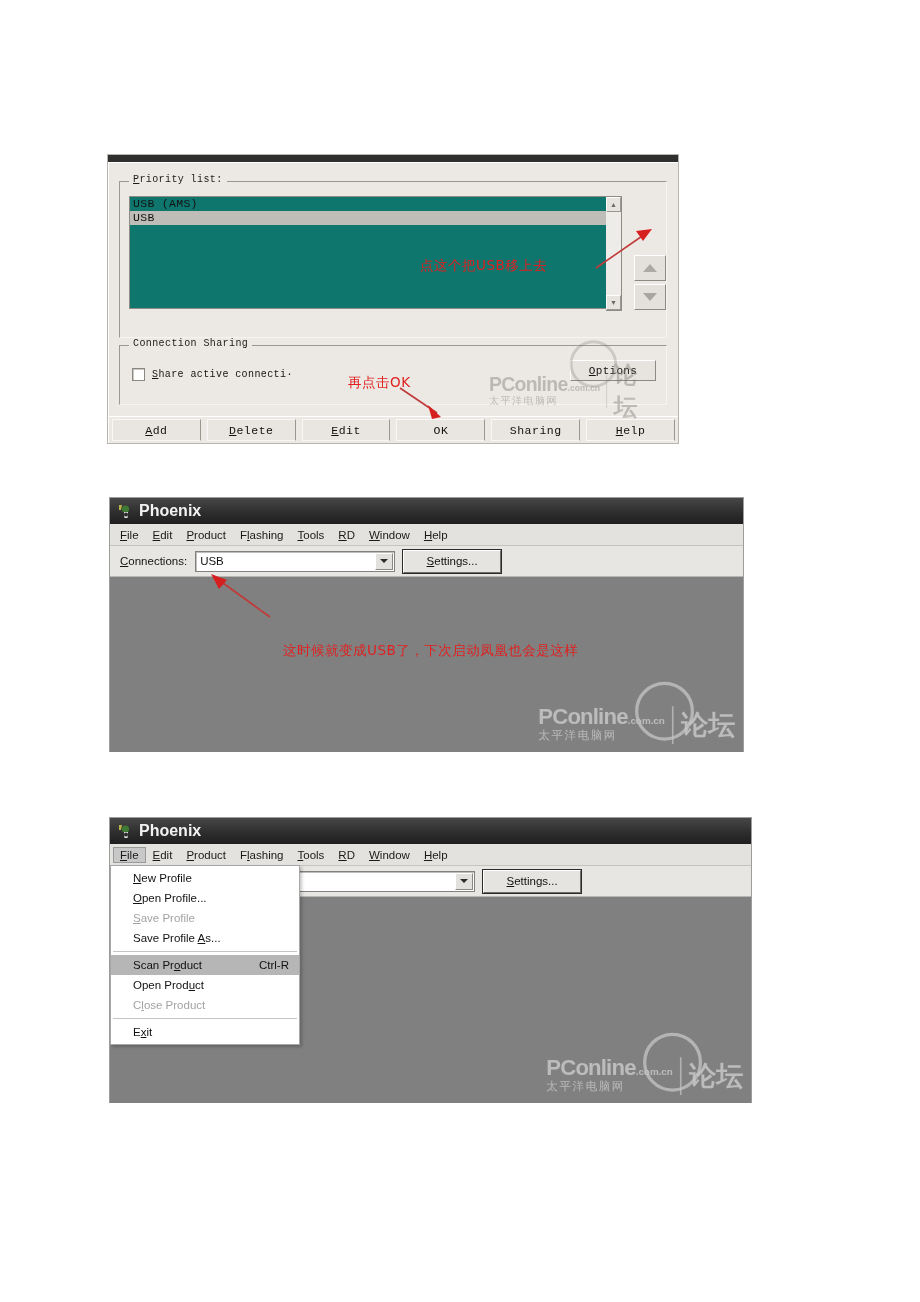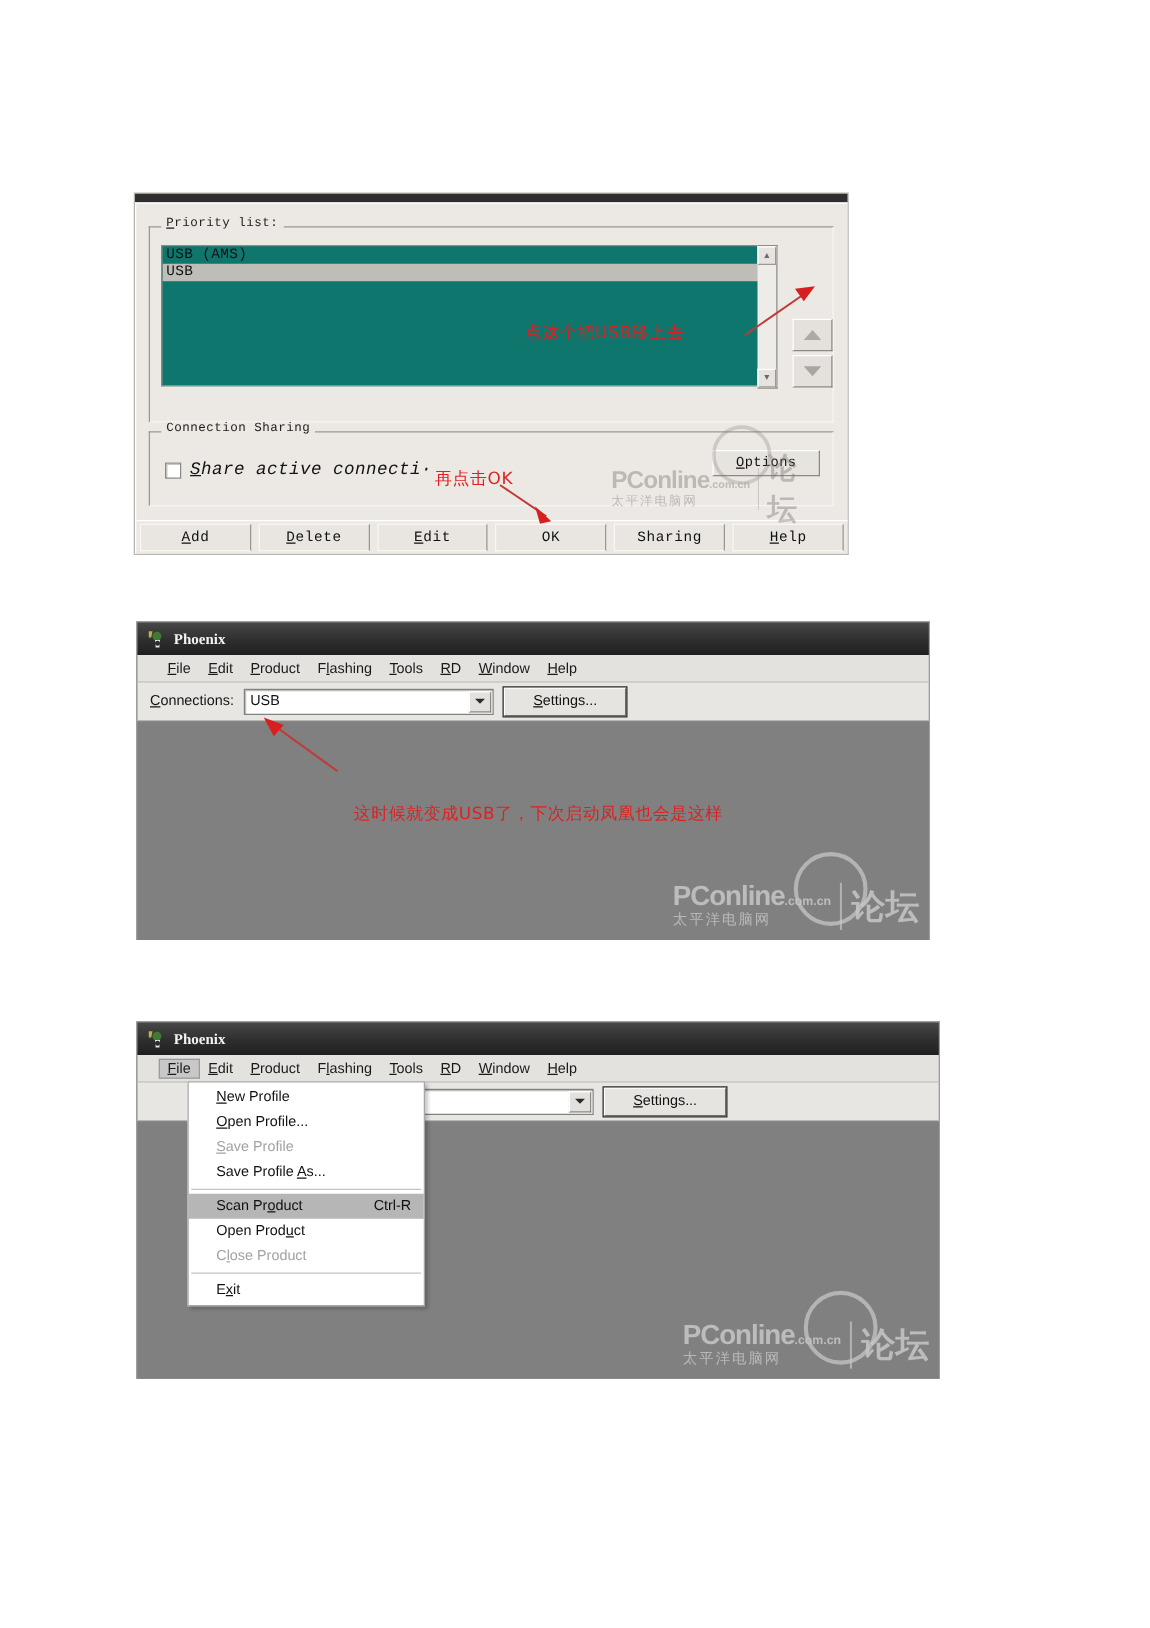--- a/index.html
+++ b/index.html
@@ -129,23 +129,22 @@
     display: flex; align-items: center; gap: 7px;
   }
   .chkbox {
     width: 11px; height: 11px;
     background: #ffffff;
     border: 1px solid #8b8883;
     box-shadow: inset 1px 1px 0 #c9c6c1;
   }
   .chk-label {
     font-family: "Liberation Mono", monospace;
-    font-size: 14px; color: #141414; letter-spacing: .4px;
+    font-size: 10px; color: #141414; letter-spacing: .4px;
     white-space: nowrap;
-    font-style: italic;
   }
   #btn-options {
     position: absolute; right: 10px; top: 14px;
     width: 84px; height: 19px;
     background: #e7e4df;
     border: 1px solid #ffffff;
     border-right-color: #8d8a84;
     border-bottom-color: #8d8a84;
     display: flex; align-items: center; justify-content: center;
     font-family: "Liberation Mono", monospace;
@@ -182,30 +181,30 @@
     padding-left: 7px;
     gap: 7px;
   }
   .win-title .app-icon {
     width: 15px; height: 15px;
     position: relative;
     flex: 0 0 auto;
   }
   .win-title .app-title {
     color: #f2f2f2;
-    font-size: 12px;
+    font-size: 16px;
     font-weight: bold;
-    font-family: Liberation Serif, serif;
+    font-family: Liberation Sans, sans-serif;
   }
   .menubar {
     height: 21px;
     background: #e4e2df;
     border-bottom: 1px solid #c6c3bf;
     display: flex; align-items: center;
-    padding-left: 17px;
+    padding-left: 3px;
   }
   .menubar .mi {
     font-size: 11.5px;
     color: #1a1a1a;
     padding: 2px 7px;
     white-space: nowrap;
   }
   .menubar .mi.open {
     background: #c8c8c8;
     border: 1px solid #9a9a9a;
@@ -271,21 +270,20 @@
   
   .dropdown {
     position: absolute;
     left: 0px; top: 0px;
     width: 188px;
     background: #ffffff;
     border: 1px solid #a7a7a7;
     padding: 2px 0;
     z-index: 20;
     box-shadow: 2px 2px 3px rgba(0,0,0,.22);
-    margin-left: 40px;
   }
   .dd-item {
     height: 20px;
     display: flex; align-items: center;
     padding: 0 10px 0 22px;
     font-size: 11.5px;
     color: #121212;
     white-space: nowrap;
     justify-content: space-between;
   }

